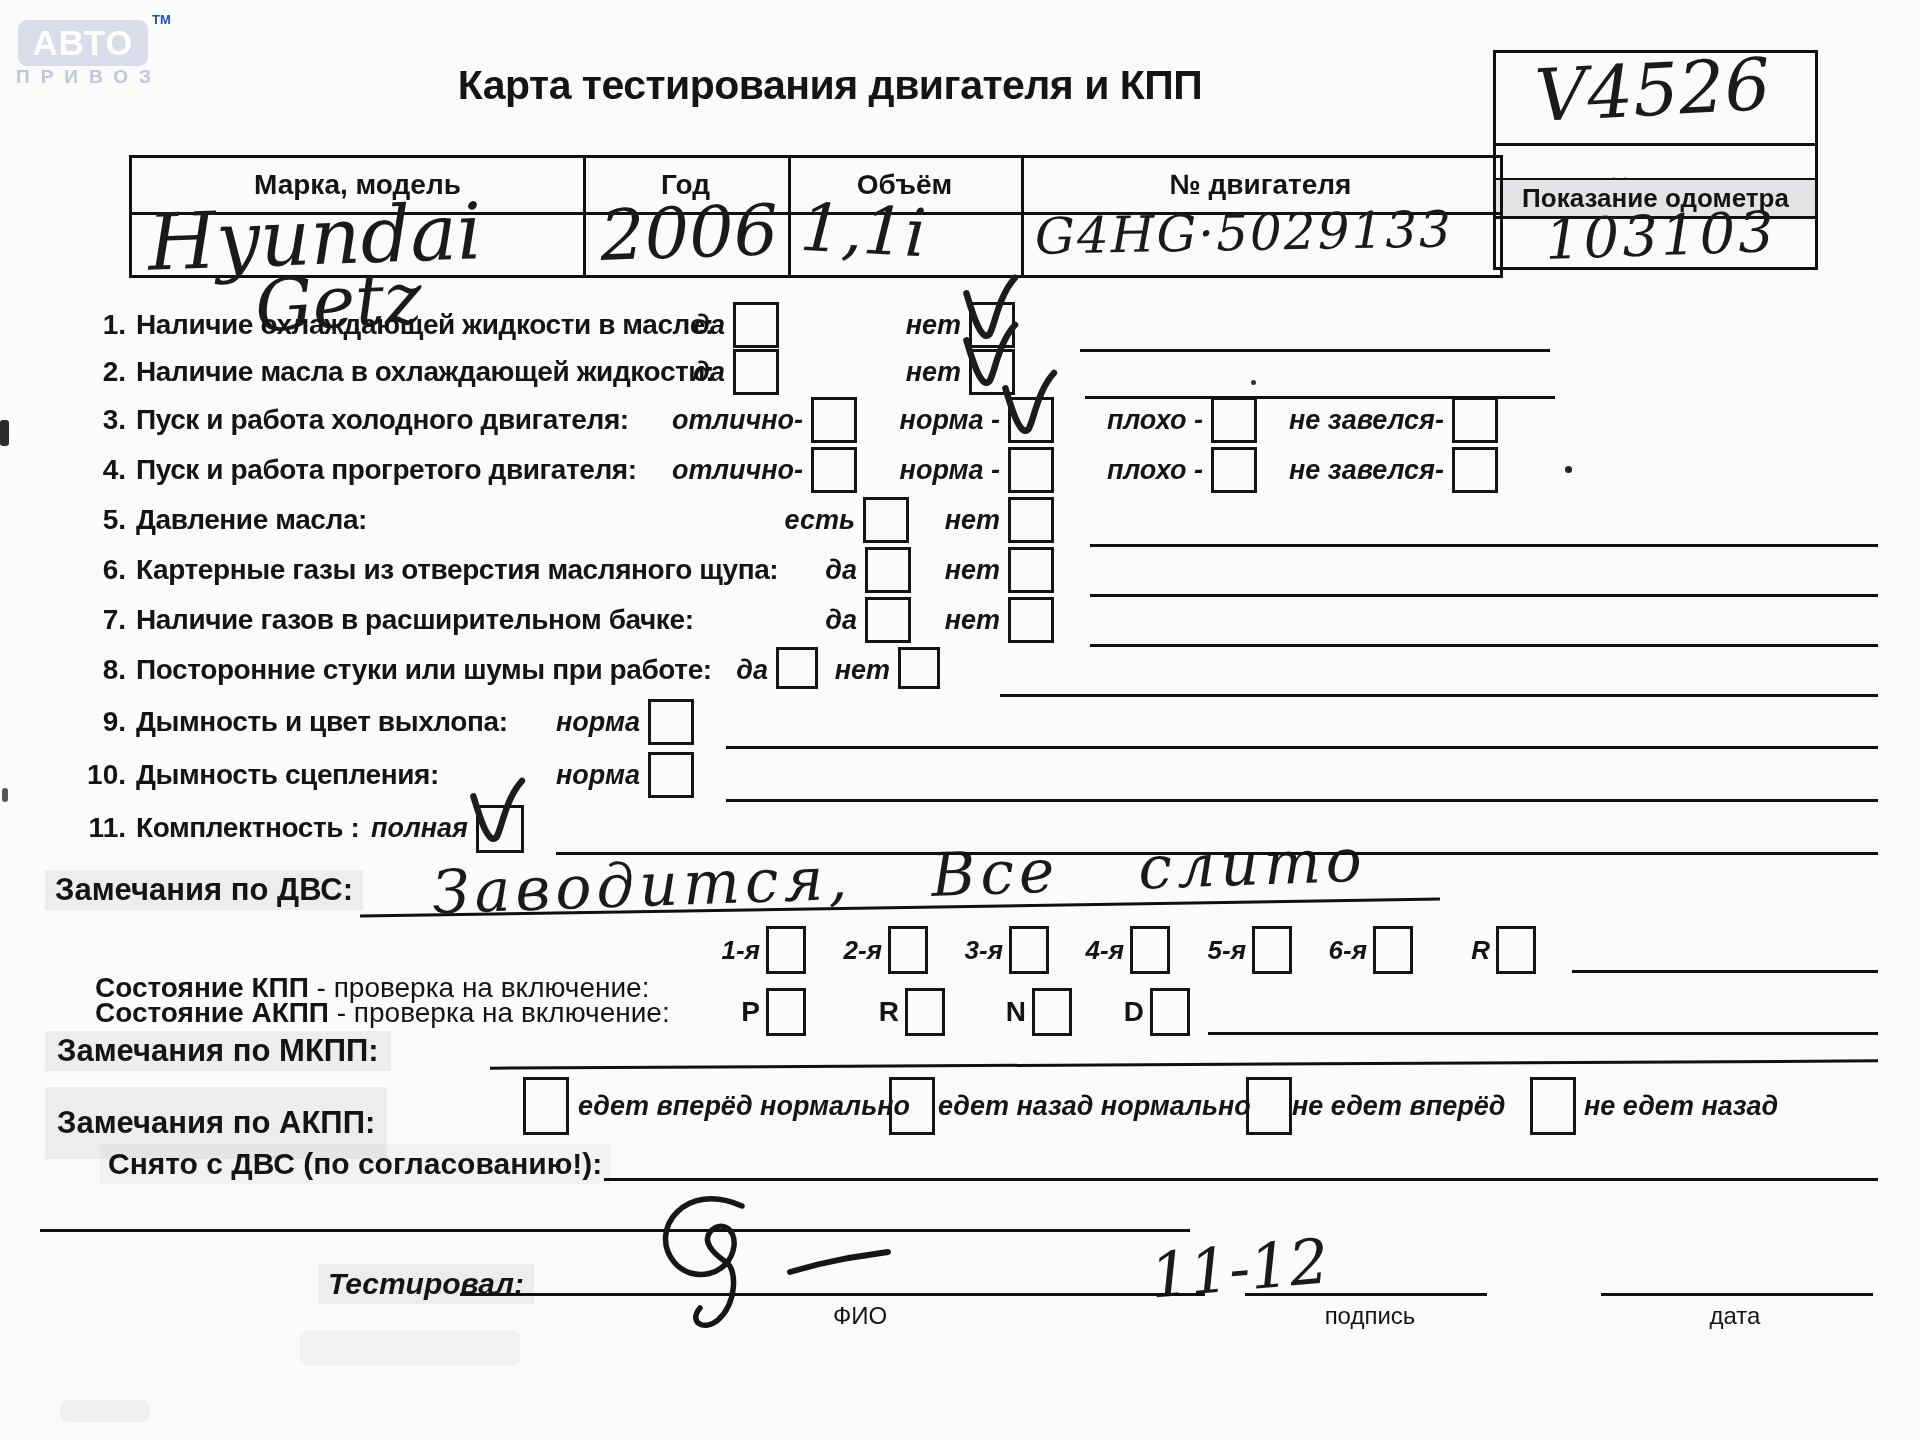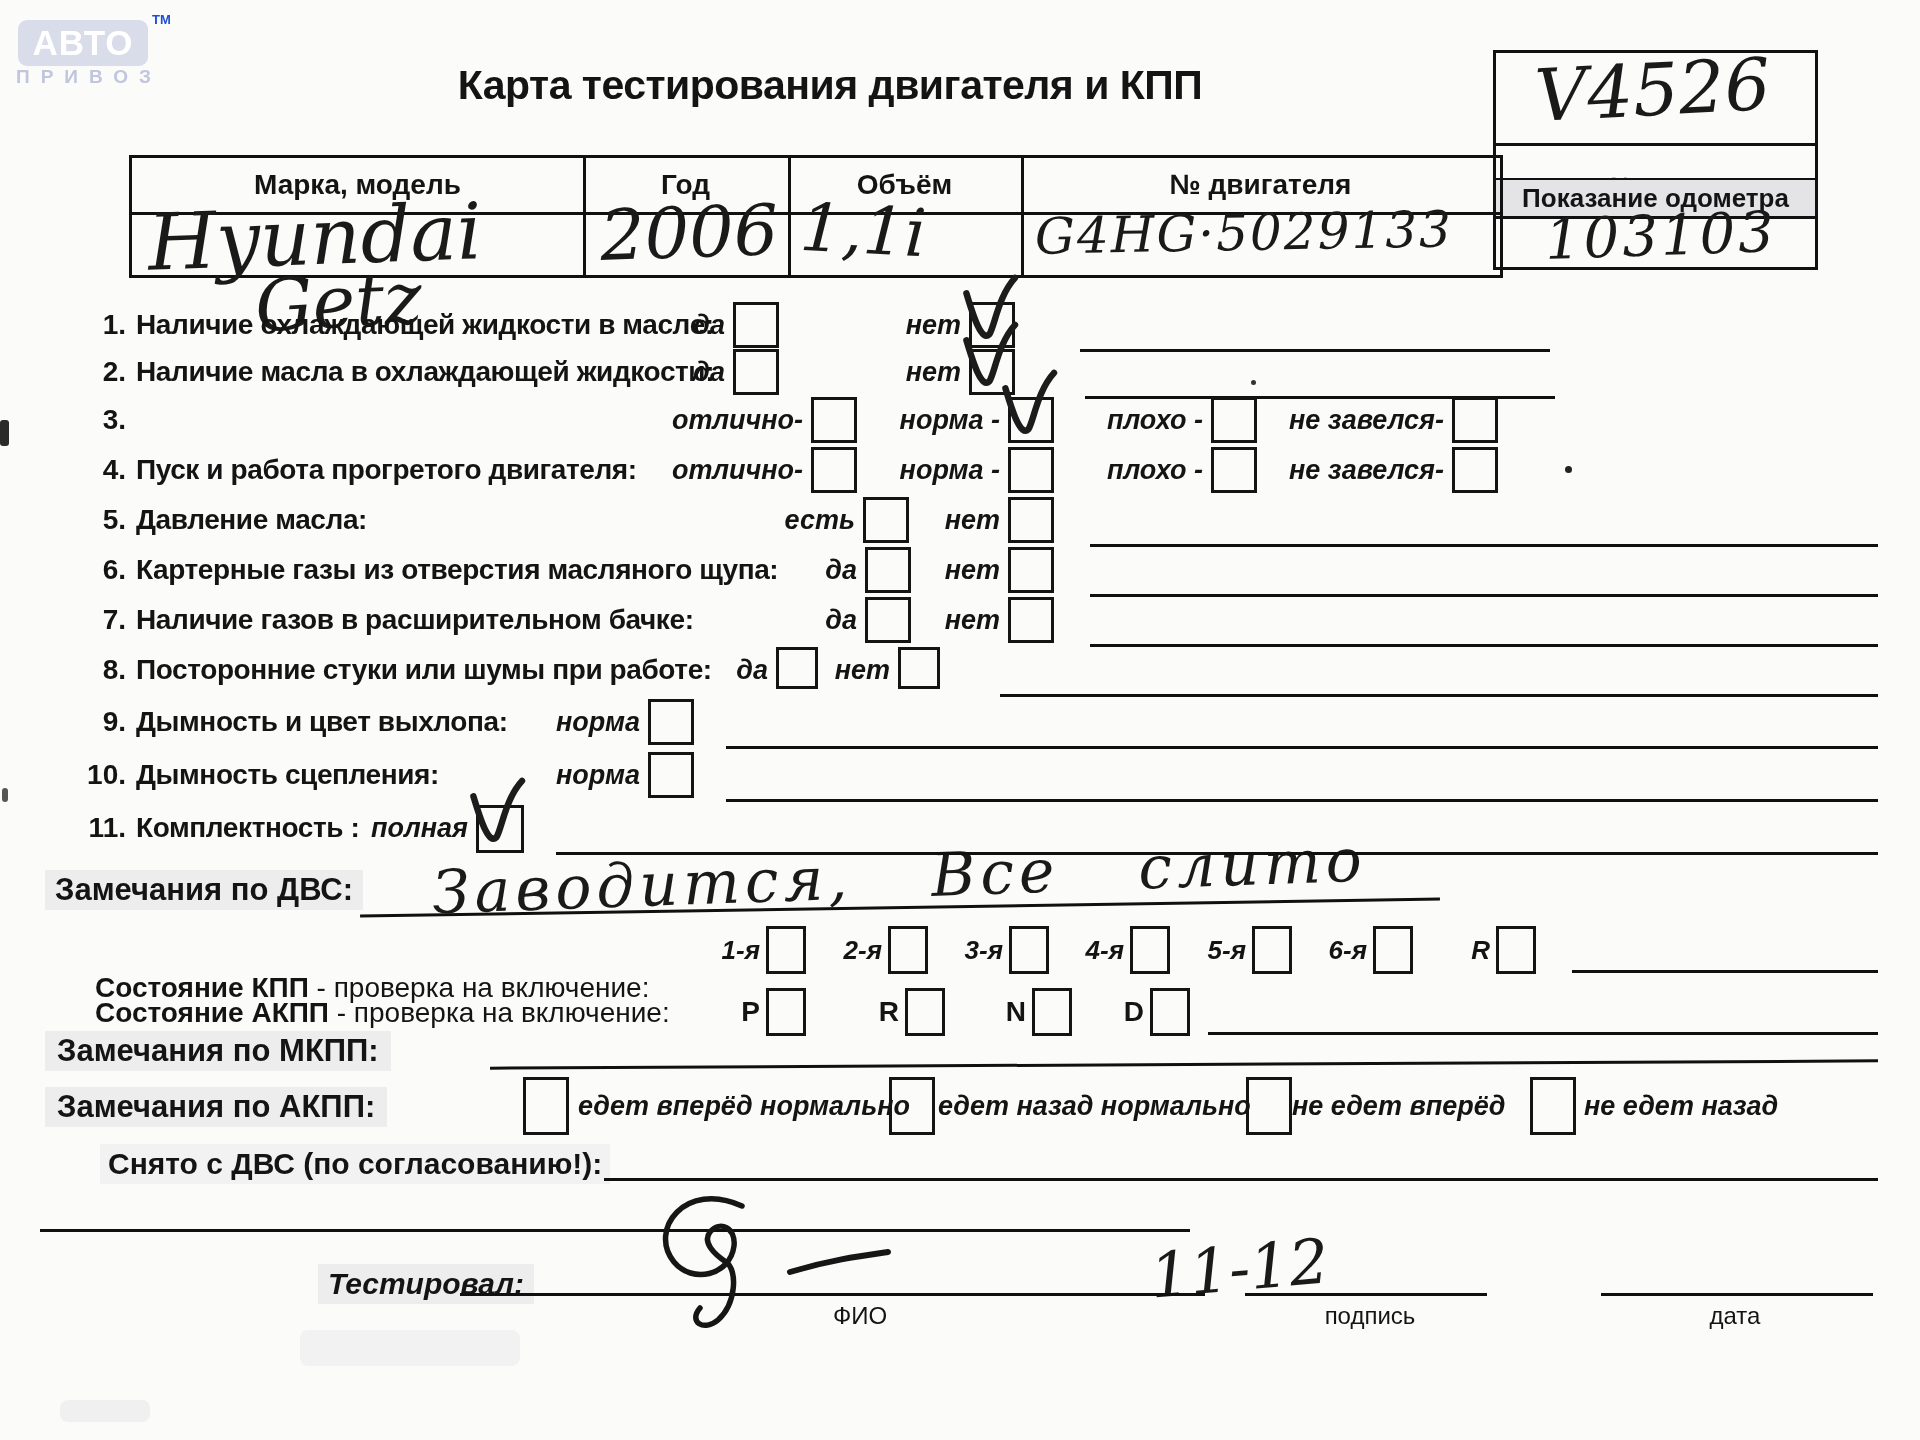--- a/index.html
+++ b/index.html
@@ -78,21 +78,21 @@
 
   <div class="abs seclabel smudge" style="left:45px;top:870px;padding:2px 10px;">Замечания по ДВС:</div>
   <div class="abs hline2" style="left:360px;top:906px;width:1080px;transform:rotate(-0.9deg);"></div>
 
   <div class="abs" style="left:95px;top:933px;font-size:28px;line-height:36px;white-space:nowrap;margin-top:37px;"><span style="font-weight:700;">Состояние КПП</span><span> - проверка на включение:</span></div>
   <div class="abs" style="left:95px;top:995px;font-size:28px;line-height:36px;white-space:nowrap;"><span style="font-weight:700;">Состояние АКПП</span><span> - проверка на включение:</span></div>
 
   <div class="abs seclabel smudge" style="left:45px;top:1031px;padding:2px 12px;">Замечания по МКПП:</div>
   <div class="abs hline2" style="left:490px;top:1063px;width:1388px;transform:rotate(-0.3deg);"></div>
 
-  <div class="abs seclabel smudge" style="left:45px;top:1087px;padding:2px 12px;">Замечания по АКПП:</div>
+  <div class="abs seclabel smudge" style="left:45px;top:1087px;padding:18px 12px;">Замечания по АКПП:</div>
 
   <div class="abs seclabel" style="left:100px;top:1144px;font-size:30px;background:rgba(168,168,174,0.1);padding:2px 8px;">Снято с ДВС (по согласованию!):</div>
   <div class="abs hline2" style="left:604px;top:1178px;width:1274px;"></div>
 
   <div class="abs hline2" style="left:40px;top:1229px;width:1150px;"></div>
 
   <div class="abs seclabel smudge" style="left:318px;top:1264px;font-size:30px;font-style:italic;padding:2px 10px;">Тестировал:</div>
   <div class="abs hline2" style="left:460px;top:1293px;width:745px;"></div>
   <div class="abs hline2" style="left:1245px;top:1293px;width:242px;"></div>
   <div class="abs hline2" style="left:1601px;top:1293px;width:272px;"></div>
@@ -133,20 +133,21 @@
       <div class="optlabel" style="left: 541px;">нет</div>
       <div class="box" style="left: 969px; width: 40px; height: 40px;">
         <svg viewBox="0 0 50 62" class="check">
           <path d="M5 14 C 11 34, 17 52, 23 46 C 27 40, 30 16, 43 2"></path>
         </svg>
       </div>
       <div class="hline" style="left: 1085px; width: 470px; top: 50px;"></div>
     </div>
     <div class="row" style="top: 394px;">
       <div class="num">3.</div>
+      <div class="plabel">Пуск и работа холодного двигателя:</div>
       <div class="optlabel" style="left: 383px;">отлично-</div>
       <div class="box" style="left: 811px; width: 40px; height: 40px;"></div>
       <div class="optlabel" style="left: 580px;">норма -</div>
       <div class="box" style="left: 1008px; width: 40px; height: 40px;">
         <svg viewBox="0 0 50 62" class="check">
           <path d="M5 14 C 11 34, 17 52, 23 46 C 27 40, 30 16, 43 2"></path>
         </svg>
       </div>
       <div class="optlabel" style="left: 783px;">плохо -</div>
       <div class="box" style="left: 1211px; width: 40px; height: 40px;"></div>

